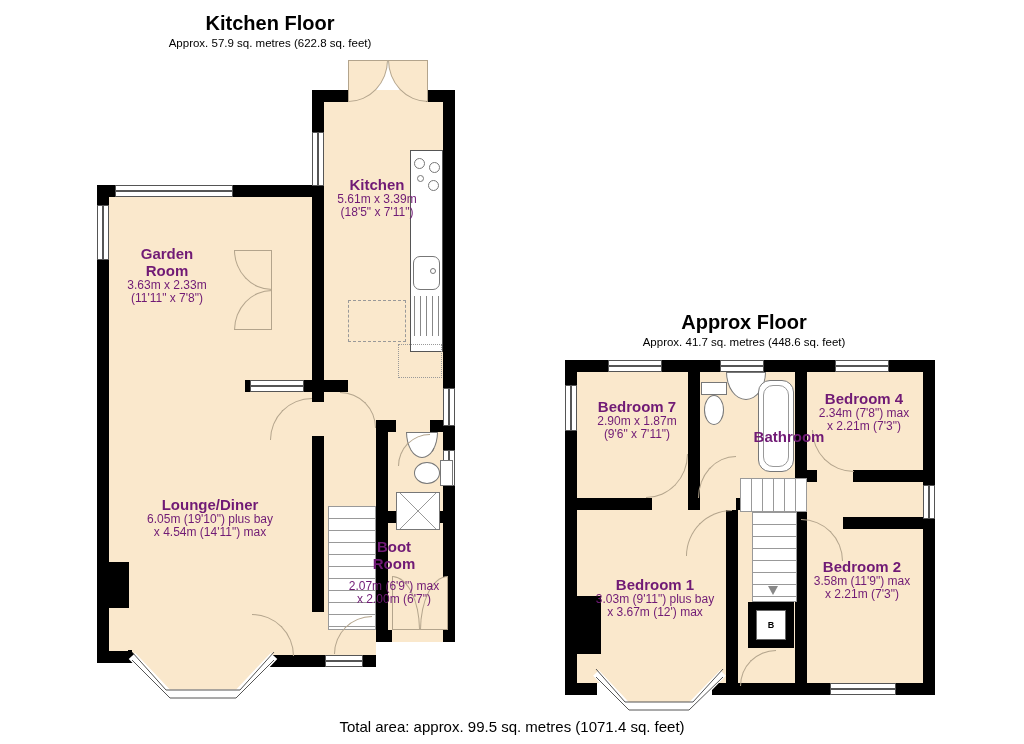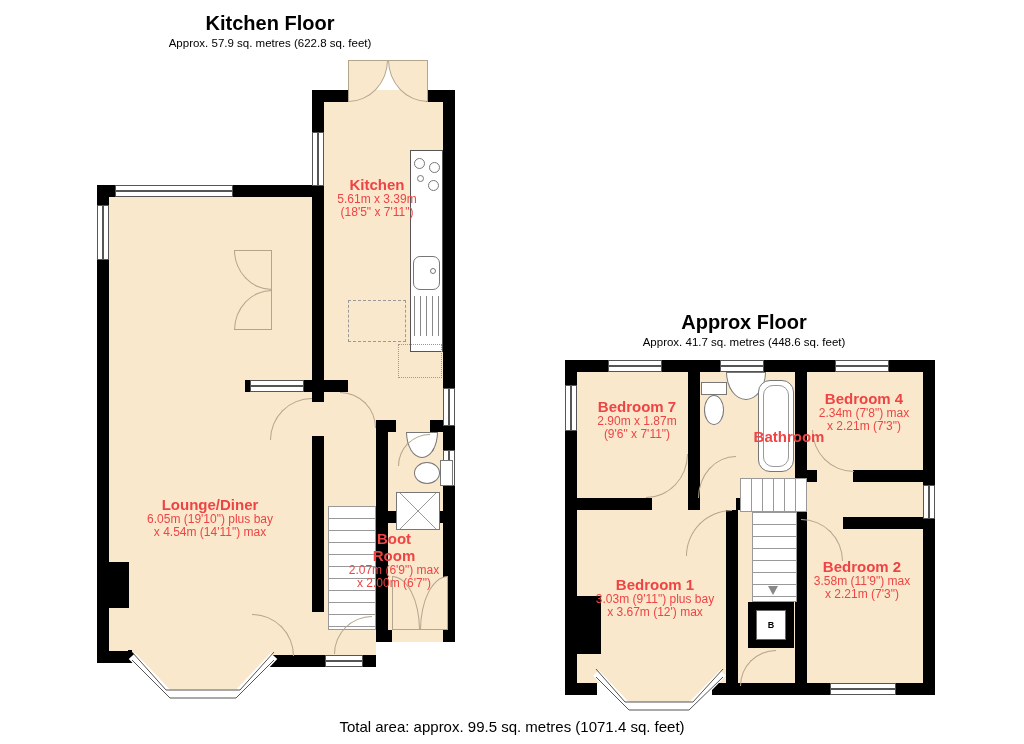--- a/index.html
+++ b/index.html
@@ -29,24 +29,24 @@
   .round{border-radius:50%;}
   .basin{border-radius:0 0 50% 50% / 0 0 100% 100%;}
   .shower{background-color:#fff;background-image:
     linear-gradient(45deg,transparent calc(50% - .5px),#999 calc(50% - .5px) calc(50% + .5px),transparent calc(50% + .5px)),
     linear-gradient(-45deg,transparent calc(50% - .5px),#999 calc(50% - .5px) calc(50% + .5px),transparent calc(50% + .5px));}
   .drainer{position:absolute;background-image:repeating-linear-gradient(to right,#888 0 1px,transparent 1px 6px);}
   .dash{position:absolute;border:1px dashed #999;box-sizing:border-box;}
   .dot{position:absolute;border:1px dotted #999;box-sizing:border-box;}
   .plan-title{position:absolute;transform:translateX(-50%);font-size:20px;font-weight:bold;color:#000;white-space:nowrap;}
   .plan-sub{position:absolute;transform:translateX(-50%);font-size:11.5px;color:#000;white-space:nowrap;}
-  .room-label{position:absolute;transform:translateX(-50%);text-align:center;white-space:nowrap;color:#ef4444;}
+  .room-label{position:absolute;transform:translateX(-50%);text-align:center;white-space:nowrap;color:#701a75;}
   .rn{font-weight:bold;font-size:15px;line-height:17px;}
   .rn.wrap90{max-width:92px;margin:0 auto;white-space:normal;}
-  .rn.wrap70{max-width:70px;margin:0 auto;white-space:normal;}
+  .rn.wrap70{max-width:70px;margin:8px auto;white-space:normal;}
   .rd{font-size:12px;line-height:13px;}
   .footer{position:absolute;left:0;width:1024px;text-align:center;font-size:15px;color:#000;}
   .boiler{position:absolute;background:#000;}
   .boiler-in{position:absolute;background:#fff;border:1px solid #666;box-sizing:border-box;
     font-size:9px;font-weight:bold;display:flex;align-items:center;justify-content:center;}
   .arrow-down{position:absolute;width:0;height:0;border-left:5px solid transparent;border-right:5px solid transparent;border-top:9px solid #888;}
   svg{position:absolute;}
 </style>
 </head>
 <body>
@@ -181,20 +181,25 @@
   <div class="plan-title" style="left:270px;top:12px;">Kitchen Floor</div>
   <div class="plan-sub" style="left:270px;top:37px;">Approx. 57.9 sq. metres (622.8 sq. feet)</div>
   <div class="plan-title" style="left:744px;top:311px;">Approx Floor</div>
   <div class="plan-sub" style="left:744px;top:336px;">Approx. 41.7 sq. metres (448.6 sq. feet)</div>
 
   <div class="room-label" style="left:377px;top:176px;">
     <div class="rn">Kitchen</div>
     <div class="rd">5.61m x 3.39m</div>
     <div class="rd">(18'5" x 7'11")</div>
   </div>
+  <div class="room-label" style="left:167px;top:245px;">
+    <div class="rn wrap90">Garden Room</div>
+    <div class="rd">3.63m x 2.33m</div>
+    <div class="rd">(11'11" x 7'8")</div>
+  </div>
   <div class="room-label" style="left:210px;top:496px;">
     <div class="rn">Lounge/Diner</div>
     <div class="rd">6.05m (19'10") plus bay</div>
     <div class="rd">x 4.54m (14'11") max</div>
   </div>
   <div class="room-label" style="left:394px;top:530px;">
     <div class="rn wrap70">Boot Room</div>
     <div class="rd">2.07m (6'9") max</div>
     <div class="rd">x 2.00m (6'7")</div>
   </div>

